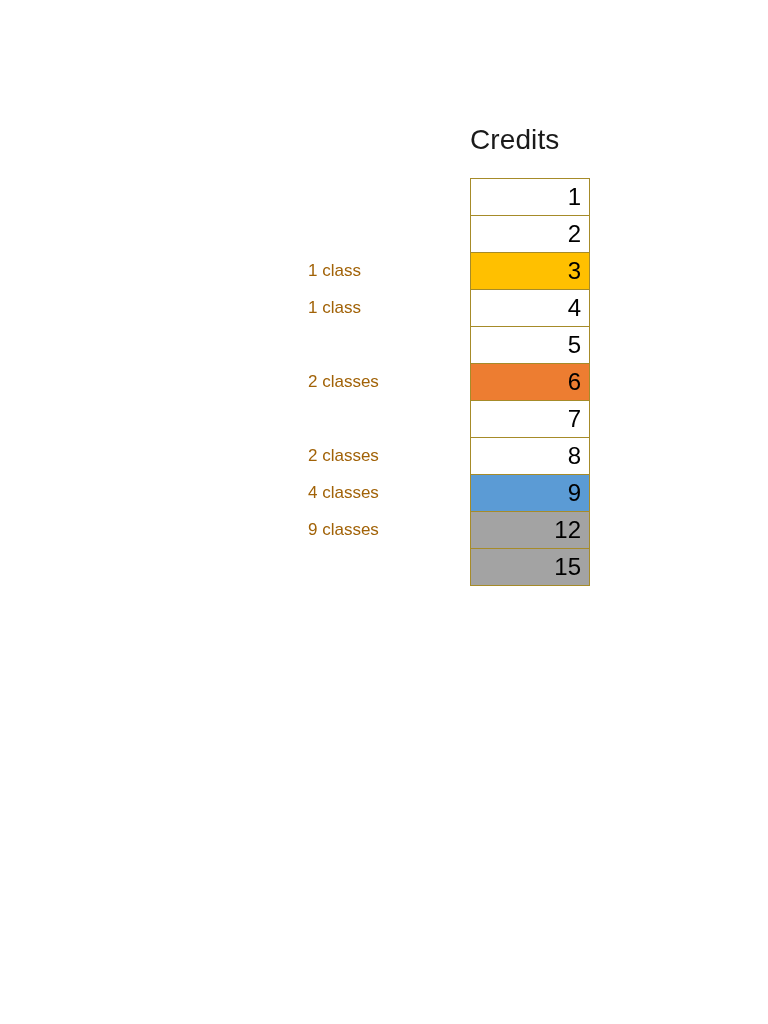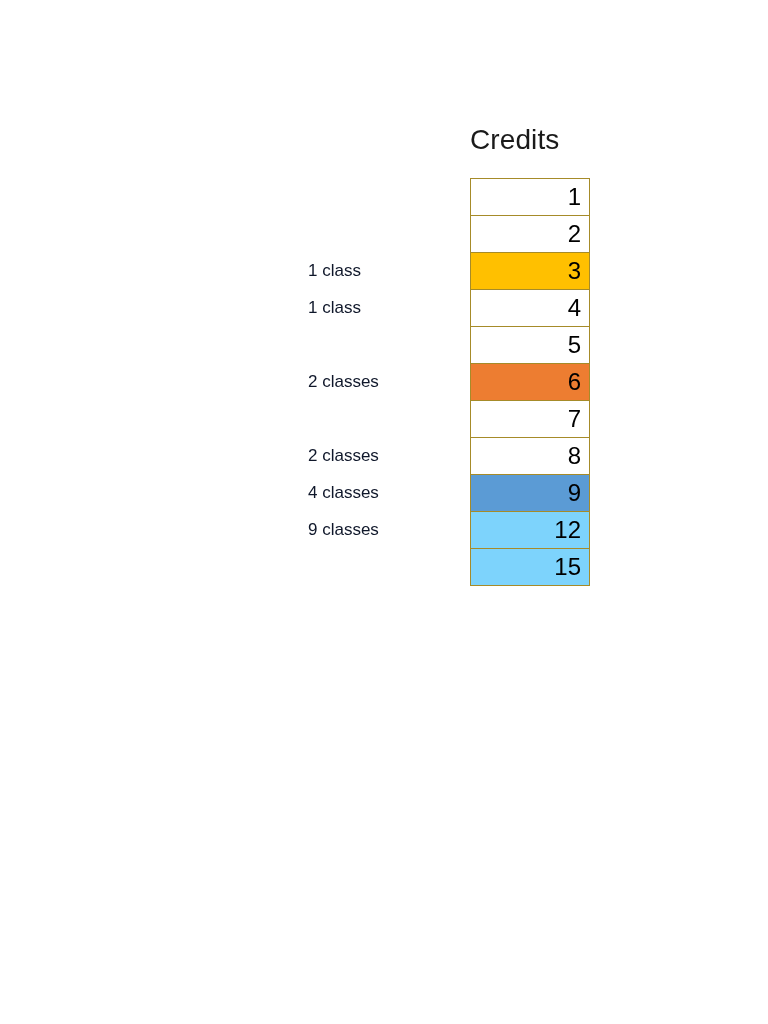--- a/index.html
+++ b/index.html
@@ -47,21 +47,21 @@
     width: 150px;
     height: 444px;
   }
   .label-row {
     height: 37px;
     display: flex;
     align-items: center;
     justify-content: flex-start;
     font-size: 17px;
     line-height: 20px;
-    color: #0f172a;
+    color: #a16207;
     white-space: nowrap;
   }
   .label-row.empty {
     color: transparent;
   }
 
   
   #credits-table {
     position: absolute;
     left: 470px;
@@ -79,21 +79,21 @@
     vertical-align: middle;
     font-size: 24px;
     line-height: 26px;
     color: #000000;
     font-weight: 400;
   }
   td.cell-plain   { background: #FFFFFF; }
   td.cell-amber   { background: #FFC000; }
   td.cell-orange  { background: #ED7D31; }
   td.cell-blue    { background: #5B9BD5; }
-  td.cell-green   { background: #7dd3fc; color: #F2F2E6; }
+  td.cell-green   { background: #a3a3a3; color: #F2F2E6; }
 </style>
 </head>
 <body>
 
 <div id="figure-root">
 
   <div id="chart-title">Credits</div>
 
   <div id="label-column">
       <div class="label-row empty"></div>

